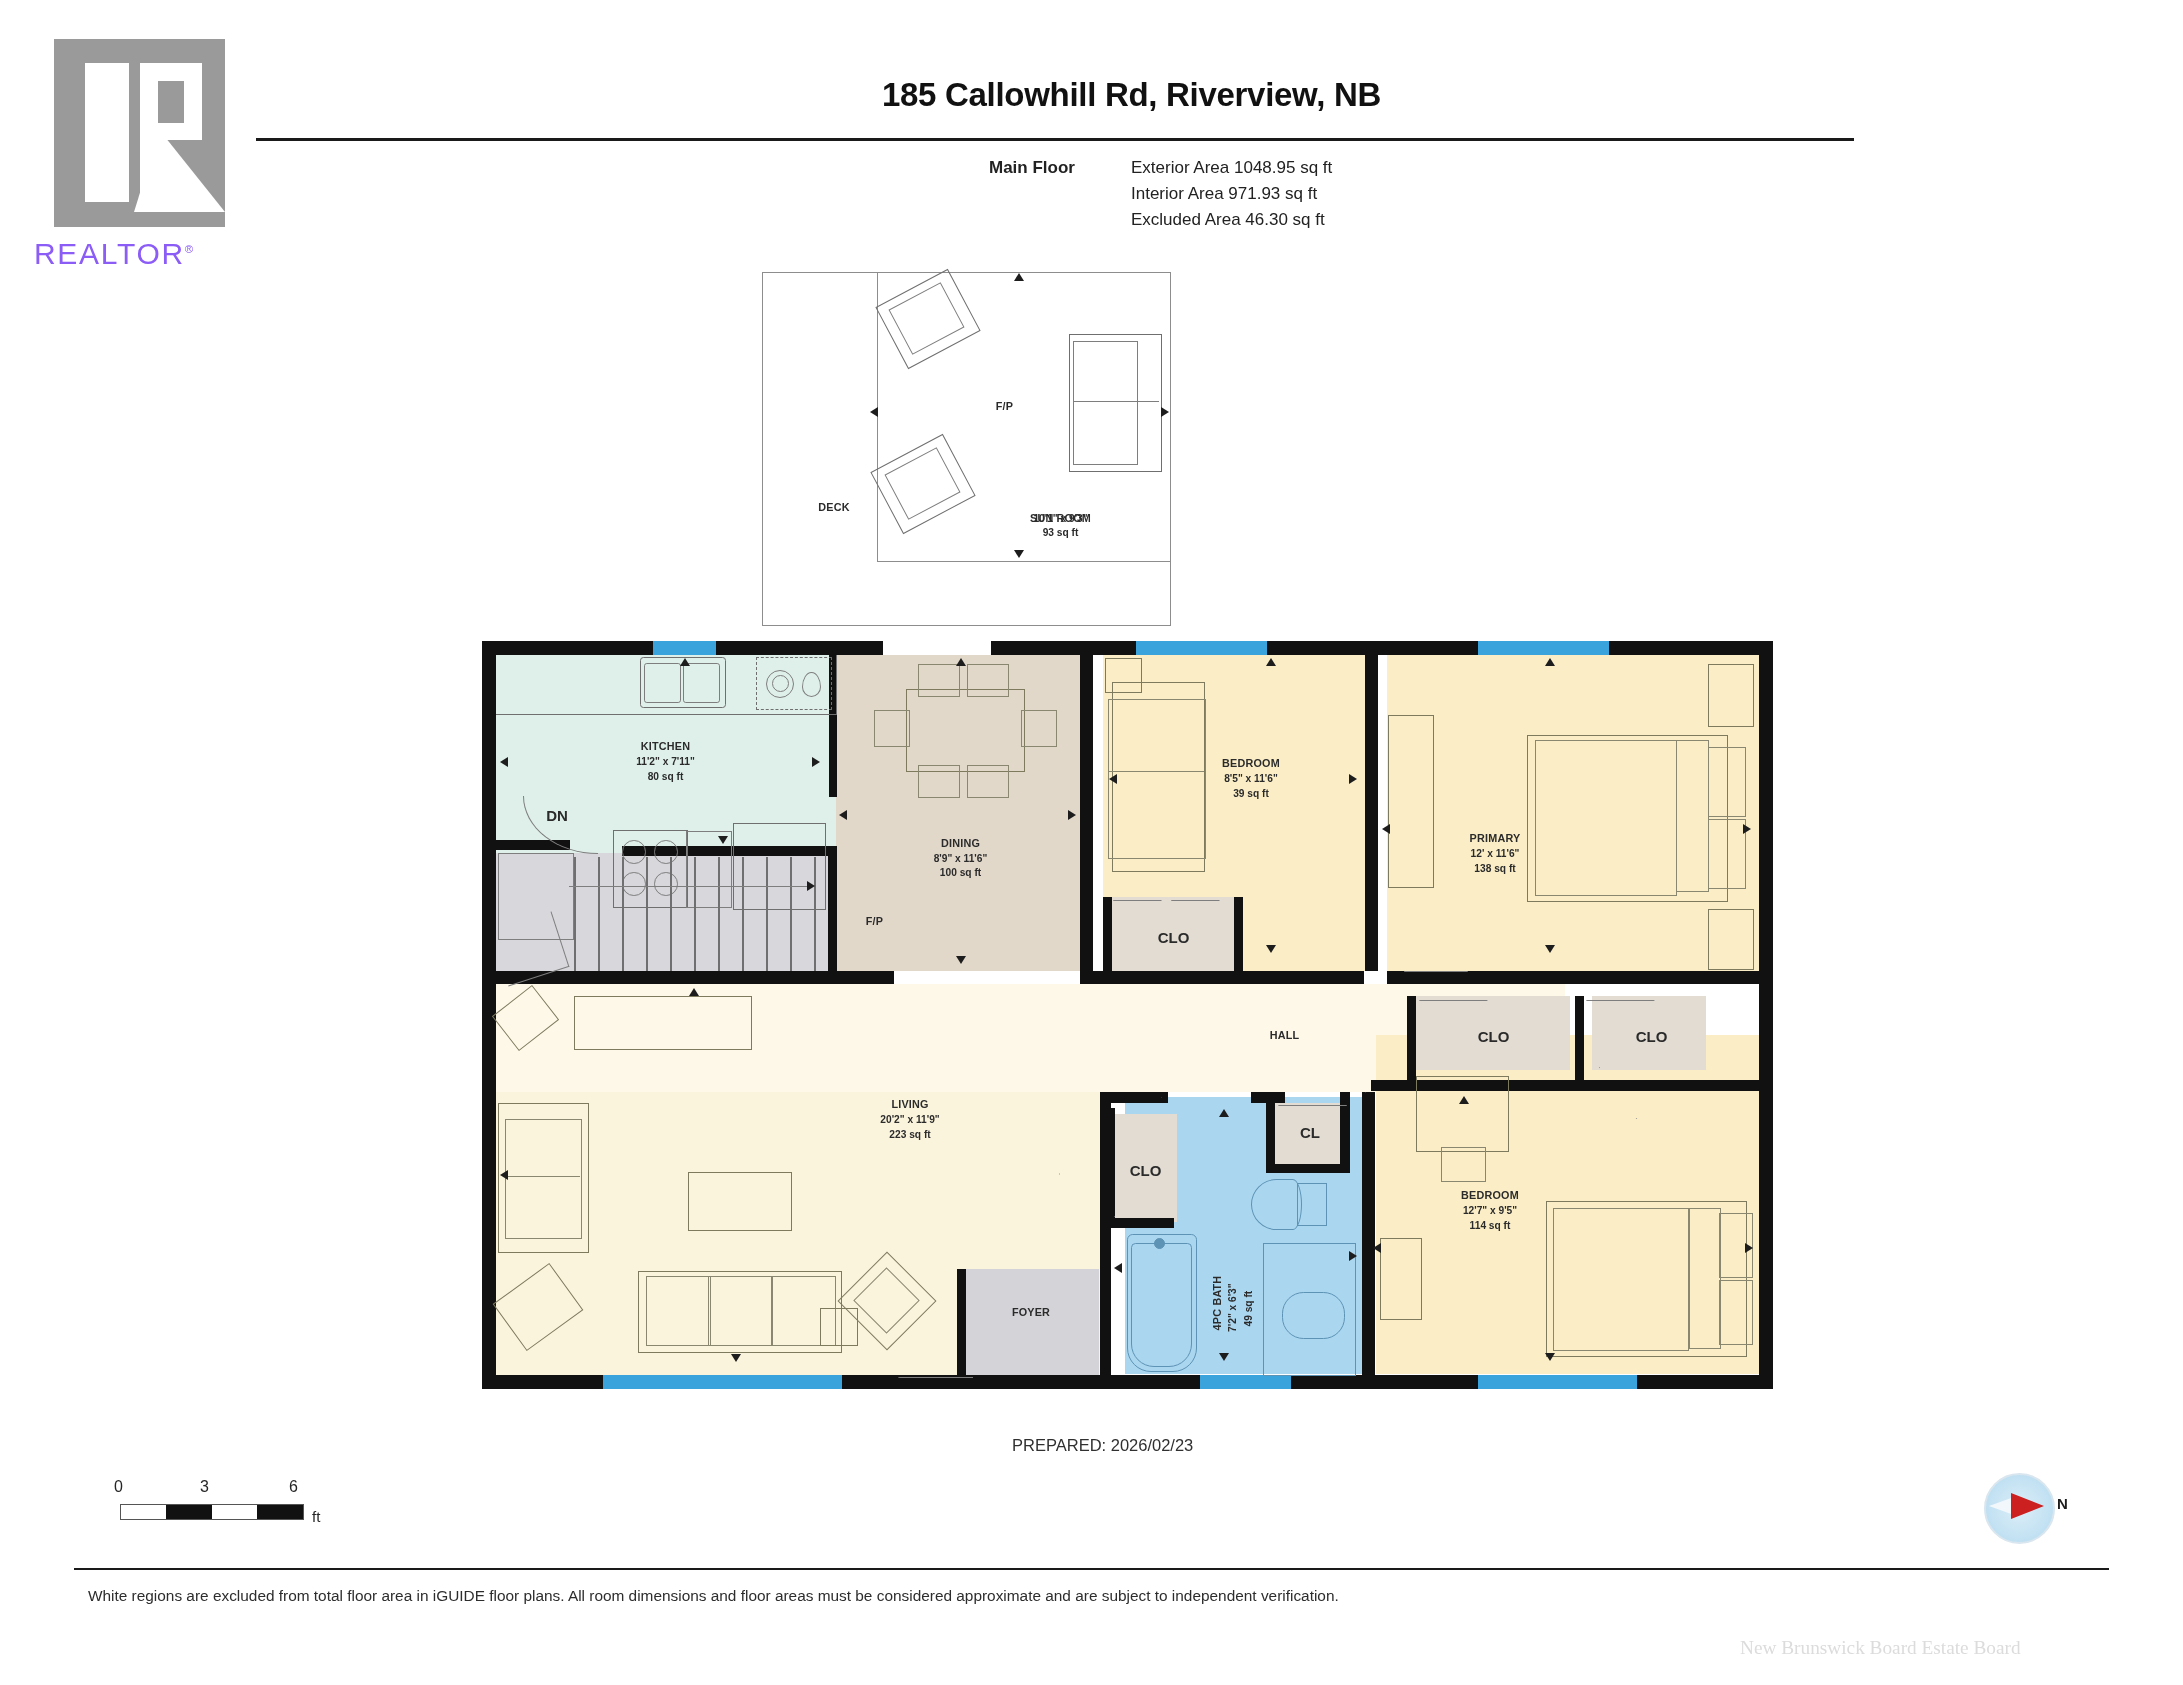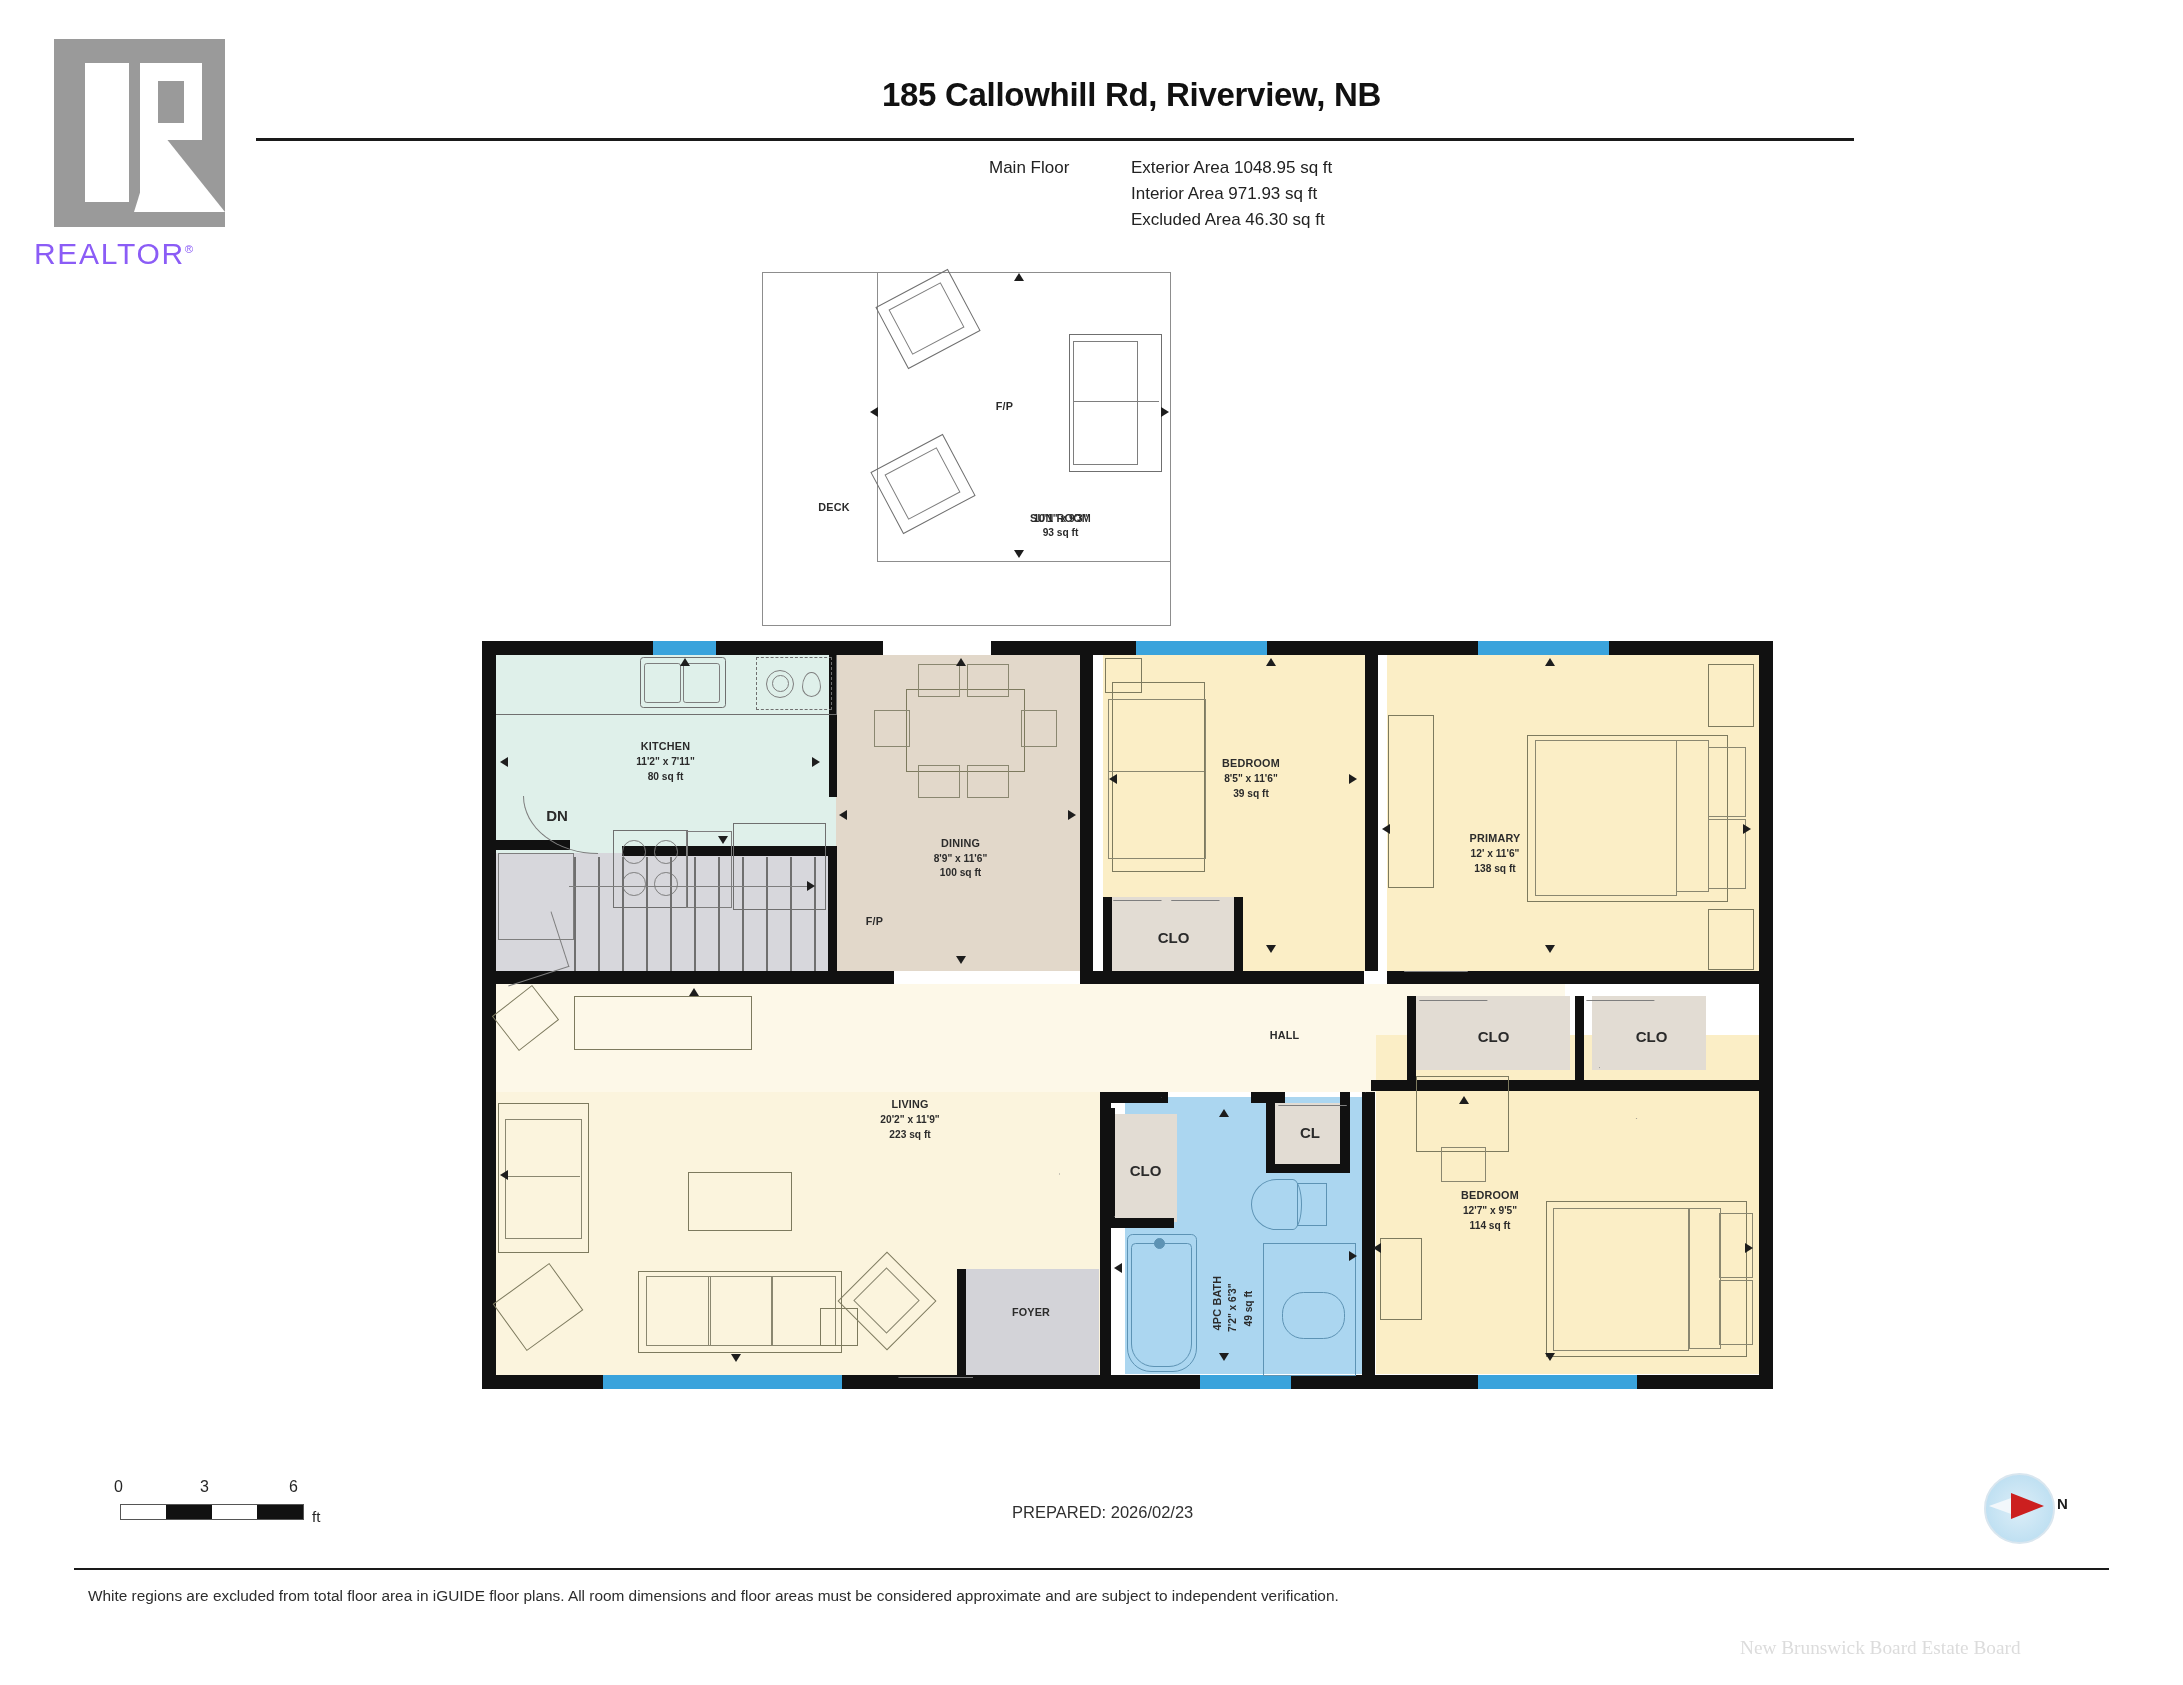--- a/index.html
+++ b/index.html
@@ -18,21 +18,21 @@
       background:#ffffff;clip-path:polygon(0% 100%,72% 0%,100% 100%);transform:scaleX(-1);}
   #realtor-word{position:absolute;left:0;top:198px;width:239px;font-size:30px;letter-spacing:1.7px;
       color:#8b5cf6;font-family:"Liberation Sans",sans-serif;font-weight:400;}
   #realtor-word sup{font-size:11.4px;vertical-align:super;}
 
   #page-title{position:absolute;left:762px;top:76px;width:739px;text-align:center;
       font-size:33px;font-weight:bold;color:#111;letter-spacing:-0.3px;}
   #title-rule{position:absolute;left:256px;top:138px;width:1598px;height:2.8px;background:#1a1a1a;}
 
   #area-block{position:absolute;left:989px;top:155px;font-size:17px;color:#222;line-height:1.52;}
-  #area-block .fl{position:absolute;left:0px;top:0px;font-weight:normal;white-space:nowrap;}
+  #area-block .fl{position:absolute;left:0px;top:0px;font-weight:bold;white-space:nowrap;}
   #area-block .ln{margin-left:142px;white-space:nowrap;}
 
   
   #plan{position:absolute;left:0;top:0;width:2183px;height:1685px;}
   .blk{position:absolute;}
   .wall{background:#111111;}
   .win{background:#3aa3dc;}
   .rm{position:absolute;}
   .c-kitchen{background:#dff0ea;}
   .c-dining{background:#e2d8ca;}
@@ -69,21 +69,21 @@
   
   #scale-wrap{position:absolute;left:114px;top:1478px;}
   #scale-nums{position:absolute;left:0;top:0;width:193px;height:23px;}
   #scale-nums span{position:absolute;font-size:16px;color:#262626;}
   #scale-bar{position:absolute;left:5.7px;top:26px;width:182px;height:13.6px;border:1.1px solid #555;display:flex;}
   #scale-bar i{flex:1 1 25%;display:block;}
   #scale-bar i:nth-child(odd){background:#ffffff;}
   #scale-bar i:nth-child(even){background:#111111;}
   #scale-ft{position:absolute;left:198px;top:30px;font-size:15px;color:#262626;}
 
-  #prepared{position:absolute;left:1012px;top:1503px;font-size:16.5px;color:#303030;}
+  #prepared{position:absolute;left:1012px;top:1436px;font-size:16.5px;color:#303030;}
 
   #compass{position:absolute;left:1984px;top:1467px;width:85px;height:80px;}
   #compass .ring{position:absolute;left:0;top:5.7px;width:67px;height:67px;border-radius:50%;
       border:2.3px solid #d9e6ef;background:radial-gradient(circle at 50% 50%,#ddeef8 0%,#bfe0f2 72%,#a9d4ec 100%);}
   #compass .ndl-r{position:absolute;left:27px;top:26px;width:0;height:0;
       border-top:13px solid transparent;border-bottom:13px solid transparent;border-left:33px solid #cc1f1f;}
   #compass .ndl-l{position:absolute;left:4.5px;top:30px;width:0;height:0;
       border-top:9px solid transparent;border-bottom:9px solid transparent;border-right:25px solid #f2f7fb;}
   #compass .nlab{position:absolute;left:73px;top:28.4px;font-size:15px;font-weight:bold;color:#1c1c1c;}
 

